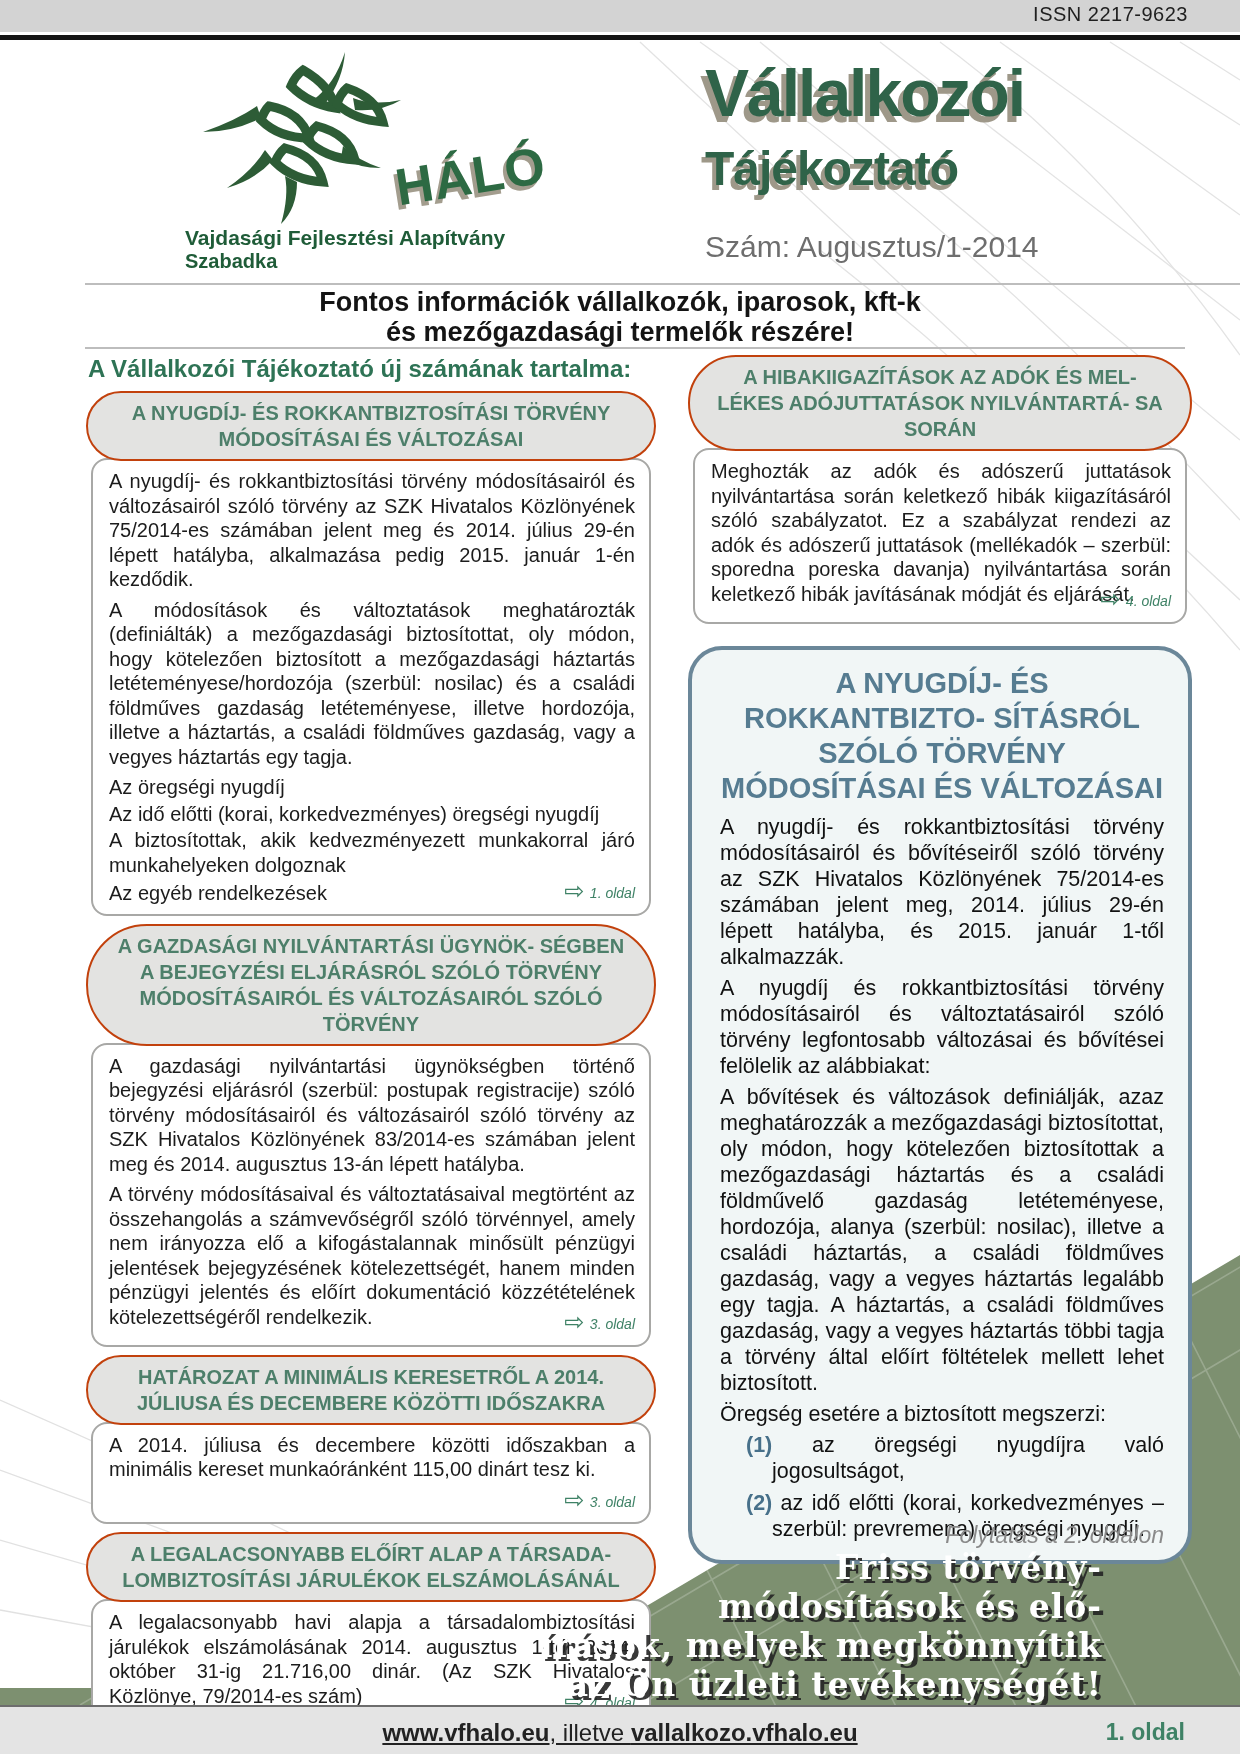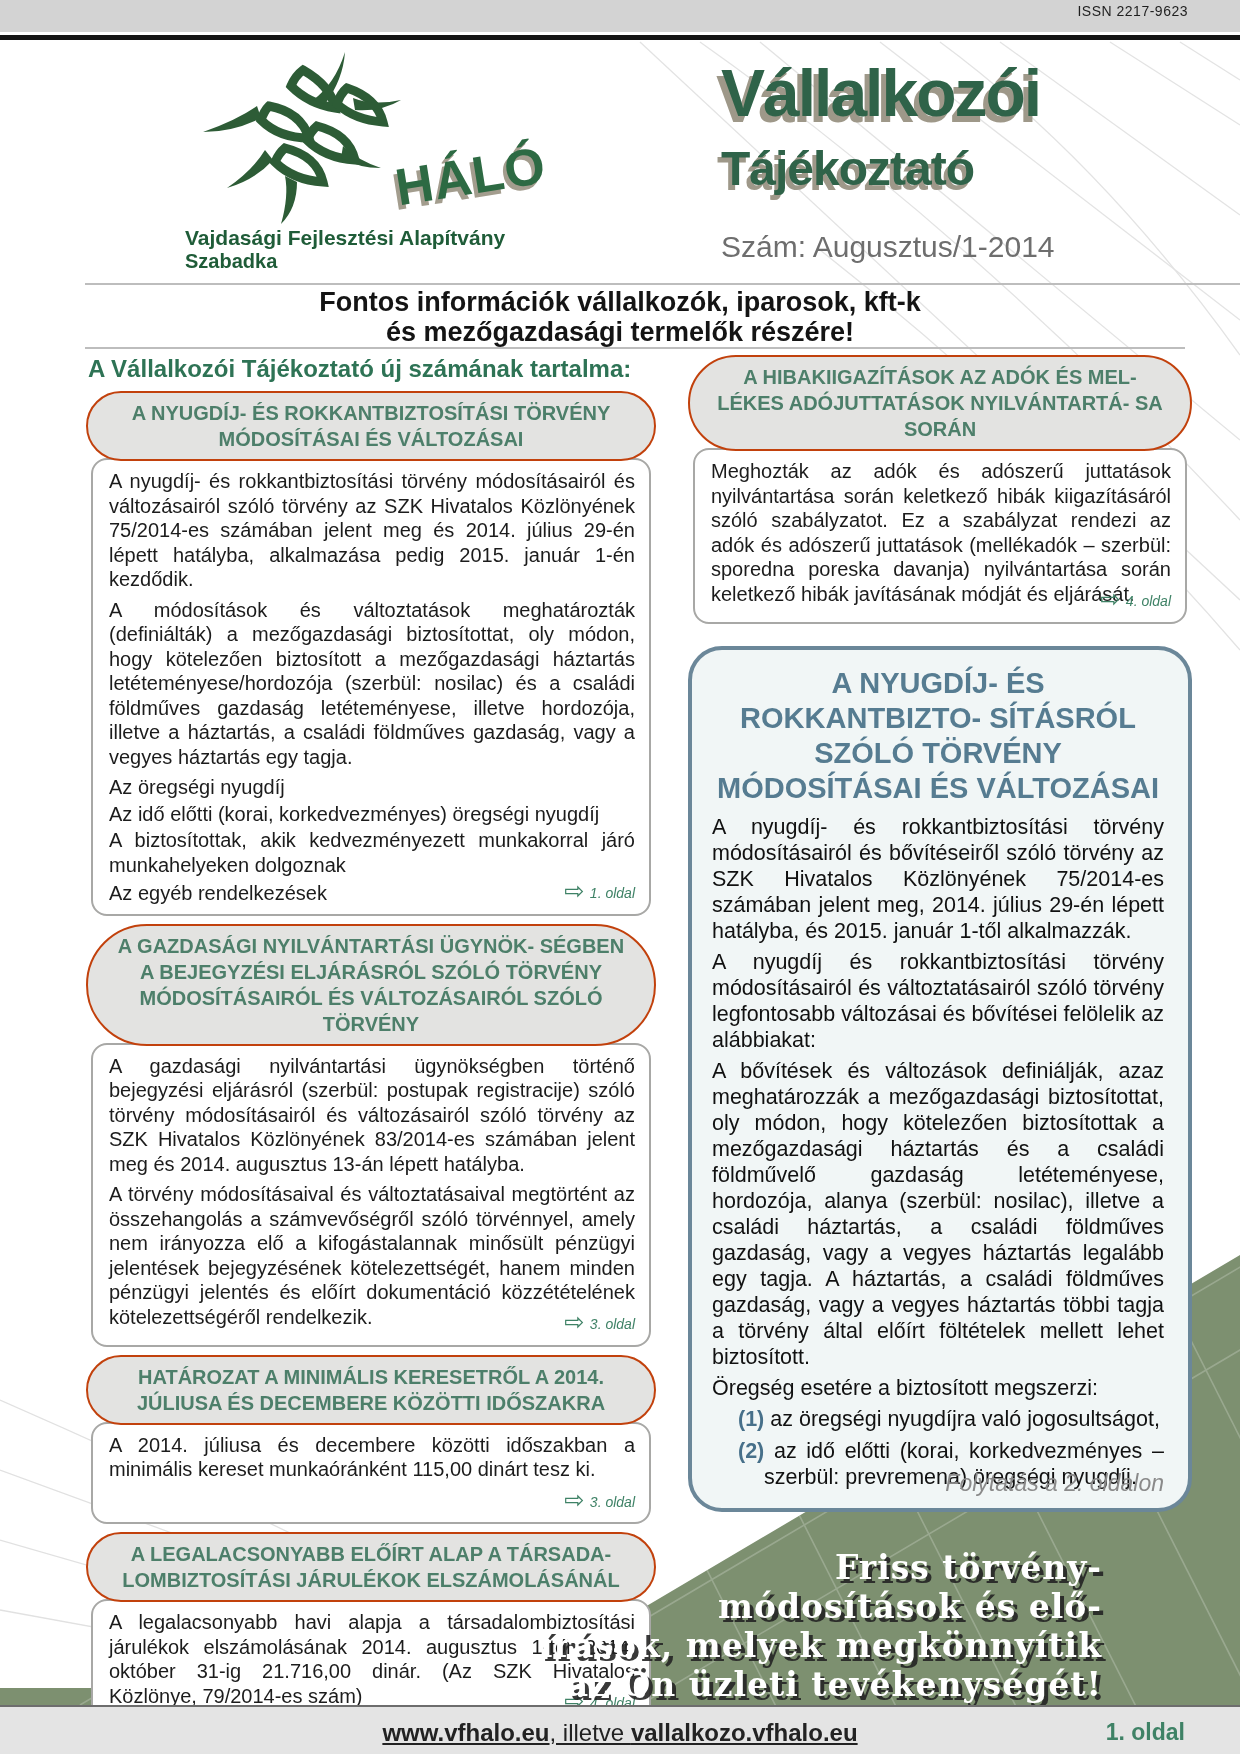--- a/index.html
+++ b/index.html
@@ -2,30 +2,30 @@
 <html lang="hu"><head>
 <meta charset="utf-8">
 <style>
   html,body{margin:0;padding:0;background:#ffffff;}
   .page{position:relative;width:1240px;height:1754px;background:#ffffff;overflow:hidden;
         font-family:"Liberation Sans","DejaVu Sans",sans-serif;color:#1c1c1c;}
   
   .bg-svg{position:absolute;left:0;top:0;z-index:0;}
   
   .issn-bar{position:absolute;left:0;top:0;width:100%;height:32px;background:#d3d3d3;z-index:2;}
-  .issn-text{position:absolute;right:52px;top:3px;font-size:14px;color:#1f1f1f;letter-spacing:0.5px;}
+  .issn-text{position:absolute;right:52px;top:3px;font-size:20px;color:#1f1f1f;letter-spacing:0.5px;}
   .black-rule{position:absolute;left:0;top:35px;width:100%;height:5px;background:#141414;z-index:2;}
   
   .logo-block{position:absolute;left:185px;top:48px;width:430px;height:230px;z-index:2;}
   .halo-word{position:absolute;left:210px;top:98px;font-size:52px;font-weight:bold;color:#2d6a43;
              transform:rotate(-9deg);letter-spacing:1px;text-shadow:-4px 4px 0 #a39d8e;}
   .org-lines{position:absolute;left:0;top:178px;width:430px;text-align:left;color:#1f5c38;font-weight:bold;}
   .org-line1{font-size:21px;}
   .org-line2{font-size:20px;}
-  .title-block{position:absolute;left:705px;top:58px;z-index:2;margin-left:16px;}
+  .title-block{position:absolute;left:705px;top:58px;z-index:2;}
   .title-l1{font-size:66px;font-weight:bold;color:#2f6349;letter-spacing:-2px;line-height:70px;
             text-shadow:-5px 6px 0 #9e9889;}
   .title-l2{font-size:48px;font-weight:bold;color:#2f6349;letter-spacing:-1px;line-height:54px;margin-top:14px;
             text-shadow:-4px 5px 0 #9e9889;}
   .issue-line{margin-top:34px;font-size:30px;color:#6e6e6e;}
   .hr1{position:absolute;left:85px;top:283px;width:1155px;height:2px;background:#bdbdbd;z-index:2;}
   .hr2{position:absolute;left:85px;top:347px;width:1100px;height:2px;background:#bdbdbd;z-index:2;}
   .tagline{position:absolute;left:0;top:287px;width:1240px;text-align:center;z-index:2;
            font-weight:bold;font-size:27px;line-height:30px;color:#141414;letter-spacing:0px;}
   
@@ -40,21 +40,21 @@
   .bodybox p{margin:0 0 6px 0;}
   .bodybox p.tight{margin:0 0 2px 0;}
   .ref{white-space:nowrap;color:#3f8266;}
   .ref .arrow{font-family:"DejaVu Sans",sans-serif;font-size:24px;font-style:normal;vertical-align:-1px;}
   .ref .reftext{font-style:italic;font-size:14px;}
   .ref-row{display:flex;justify-content:space-between;align-items:flex-end;margin:0;}
   .ref-right{text-align:right;margin-top:-25px;}
   .ref-own-line{text-align:right;margin-top:2px;}
   
   .feature-box{margin-top:22px;background:#f1f6f6;border:4px solid #6b8799;border-radius:34px;
-               padding:14px 24px 12px 20px;}
+               padding:14px 24px 12px 28px;}
   .feature-title{font-size:29px;line-height:35px;font-weight:bold;color:#567c91;text-align:center;margin:2px 0 8px 0;}
   .feature-body{font-size:21.5px;line-height:26px;text-align:justify;color:#111;}
   .feature-body p{margin:0 0 5px 0;}
   .feature-body .item{padding-left:52px;text-indent:-26px;margin:0 0 6px 0;}
   .feature-body .num{font-weight:bold;color:#47708a;}
   .continuation{color:#8a8a8a;font-style:italic;font-size:23px;text-align:right;margin-top:-26px;}
   
   .banner{position:absolute;right:138px;top:1548px;width:660px;text-align:right;z-index:3;
           font-family:"DejaVu Serif","Liberation Serif",serif;font-weight:bold;font-size:33px;line-height:39px;
           color:#ffffff;text-shadow:4px 4px 0 rgba(35,35,35,0.9);letter-spacing:1px;}

